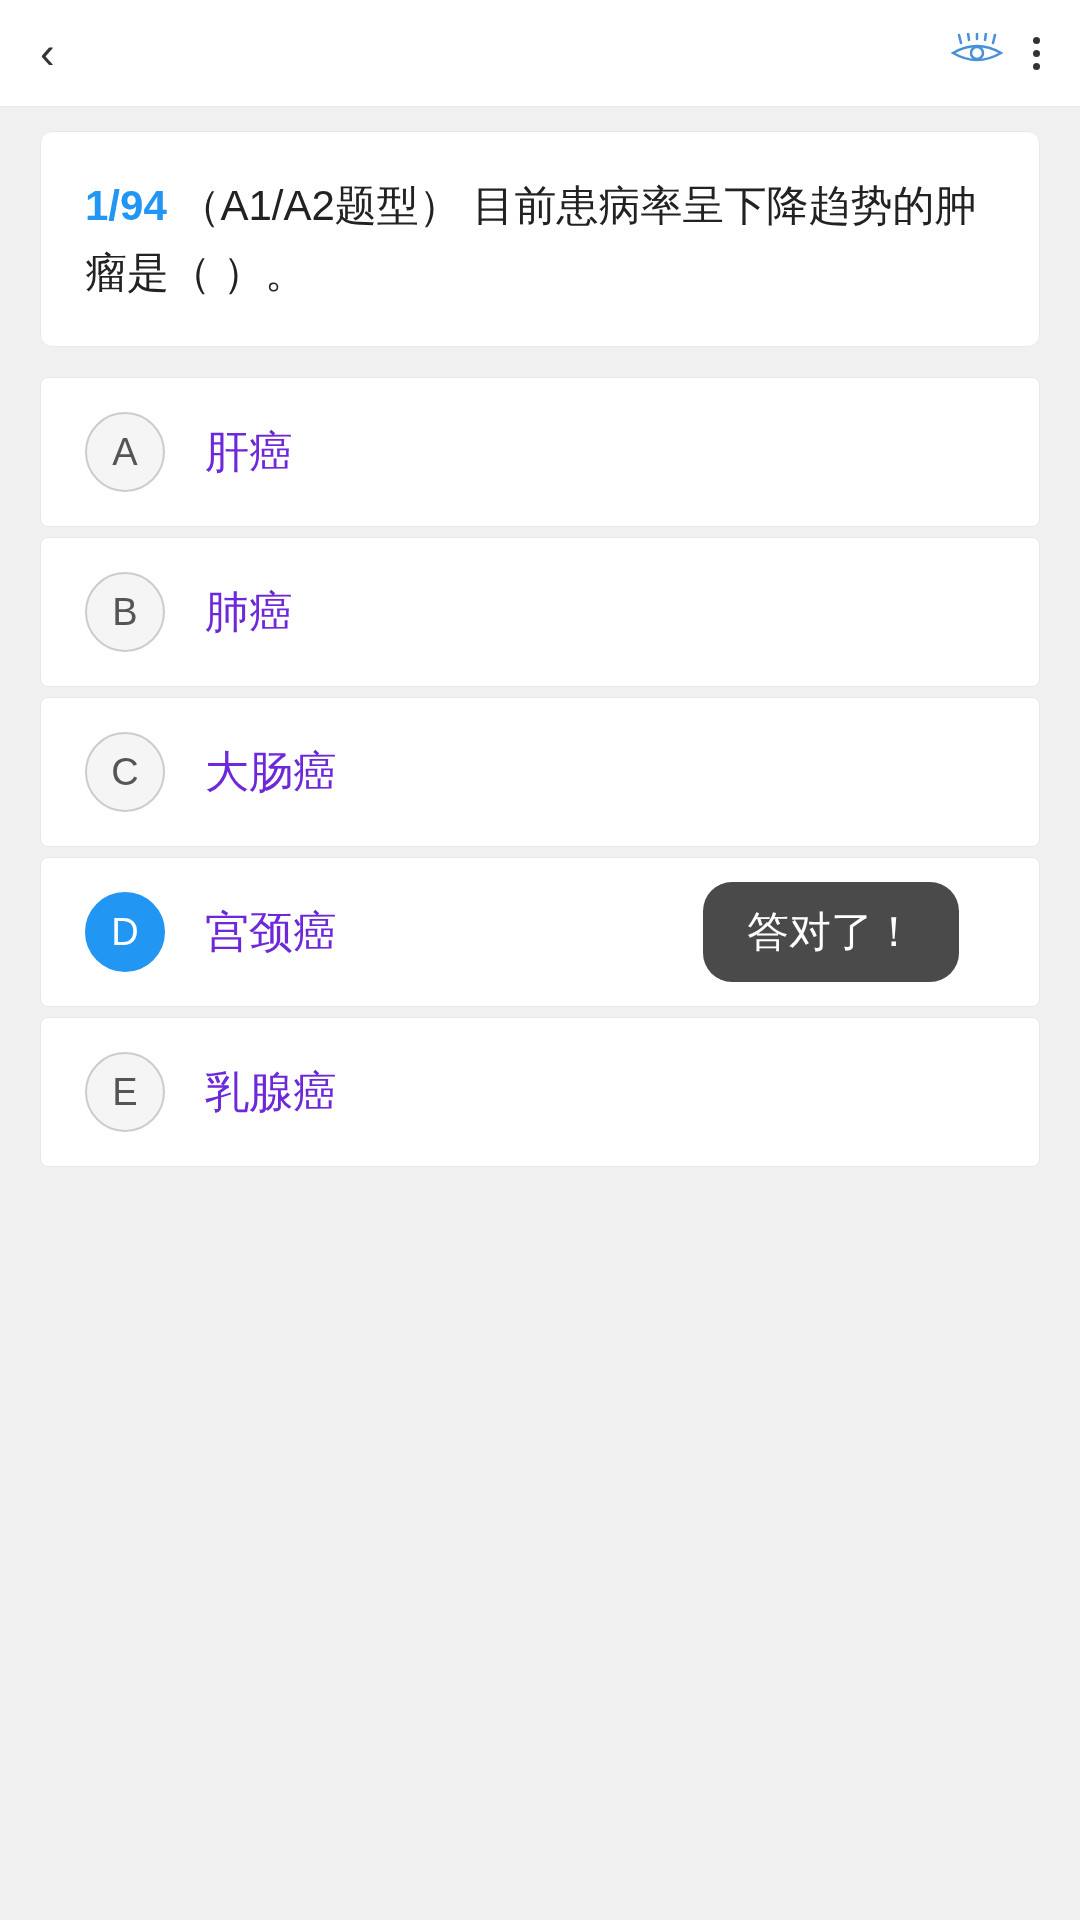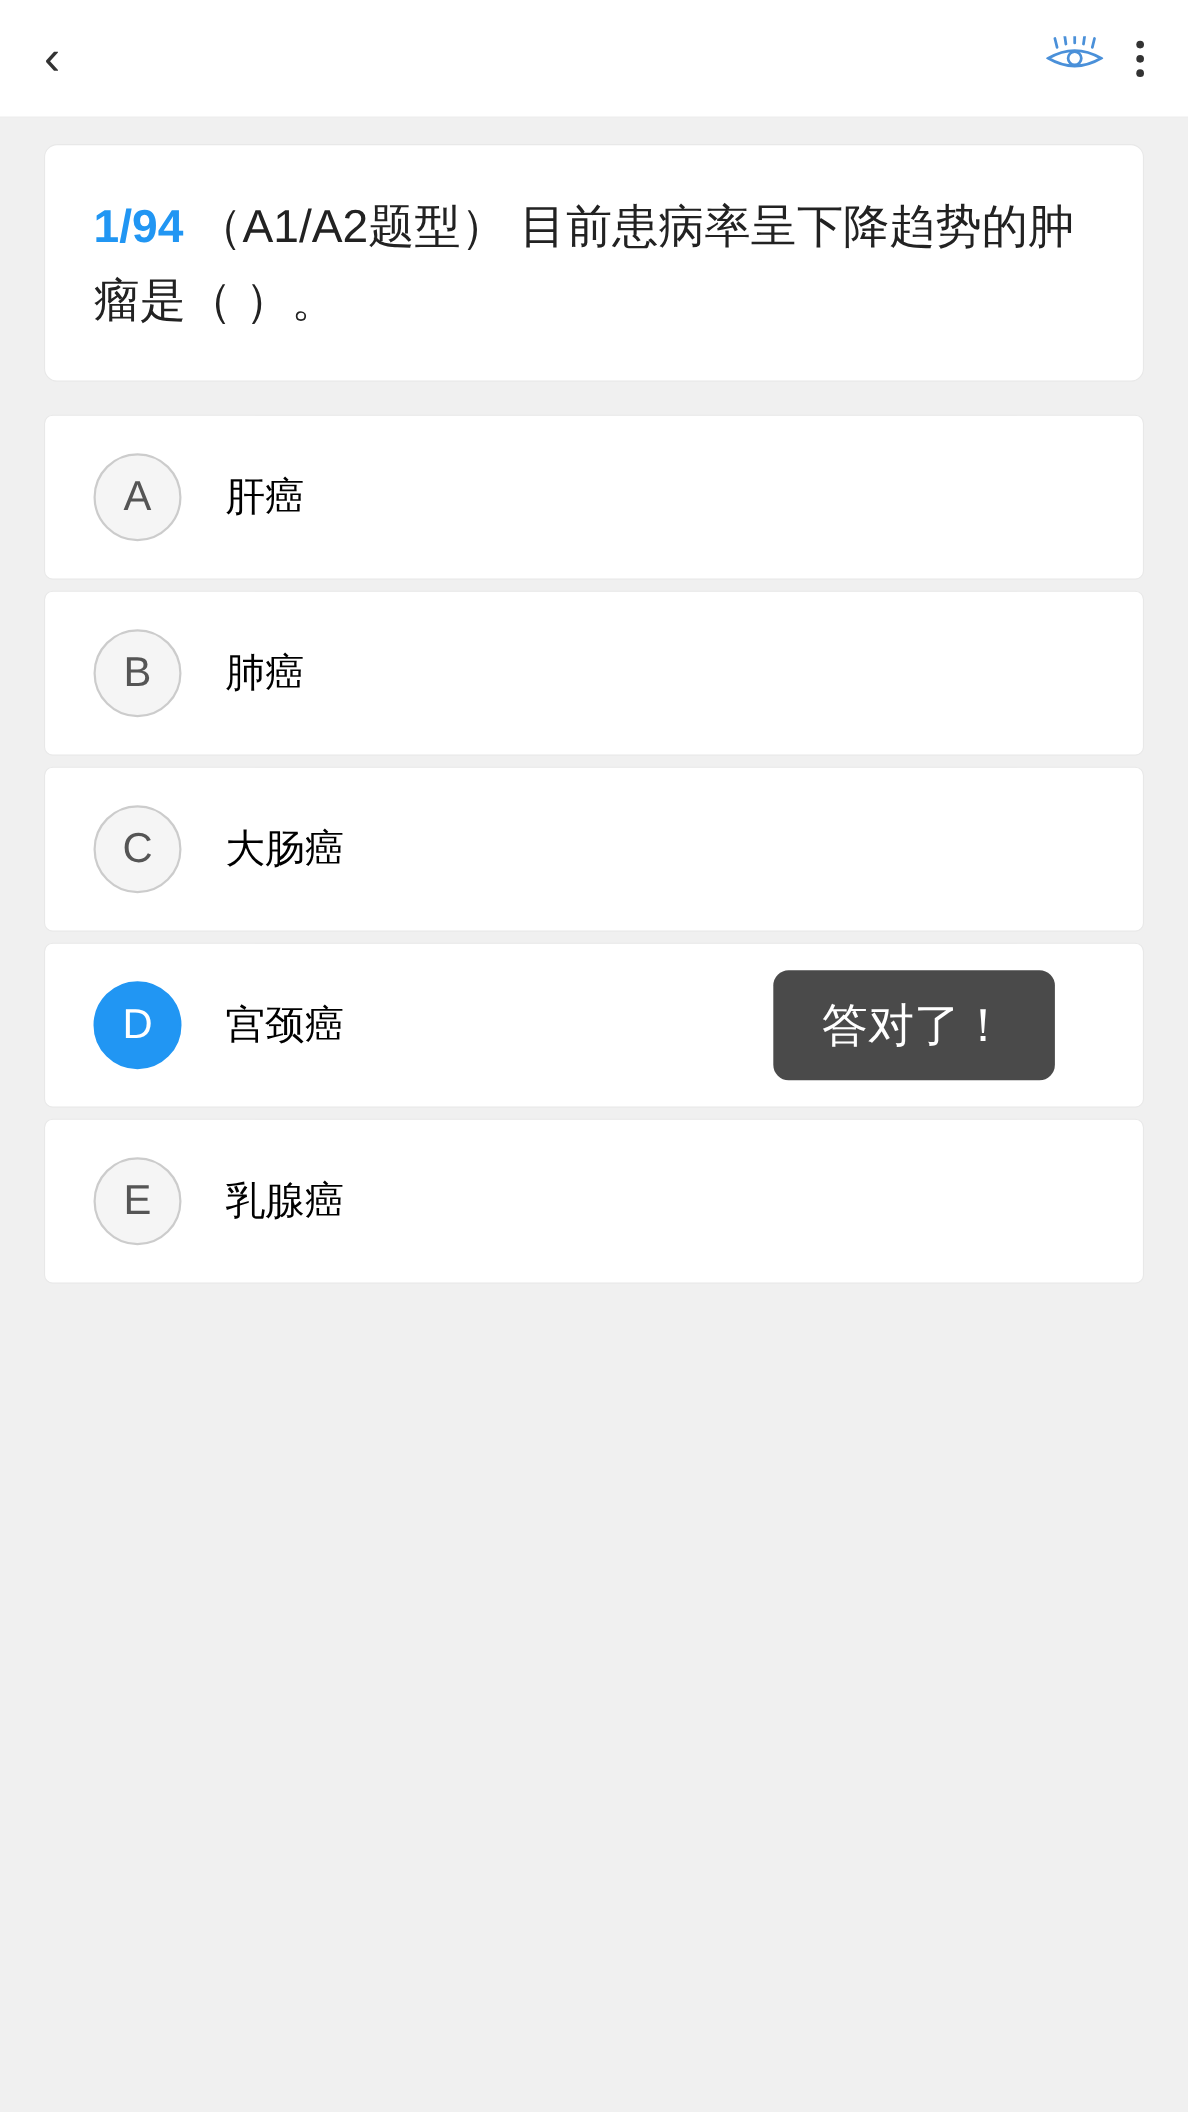--- a/index.html
+++ b/index.html
@@ -130,34 +130,34 @@
       background-color: #f5f5f5;
     }
 
     .option-circle.selected {
       background-color: #2196F3;
       border-color: #2196F3;
       color: #ffffff;
     }
 
     .option-text {
-      font-size: 36px;
-      color: #000000;
+      font-size: 44px;
+      color: #6d28d9;
       text-align: center;
     }
 
     .tooltip {
       position: absolute;
       right: 80px;
       top: 50%;
       transform: translateY(-50%);
       background-color: #4a4a4a;
       color: #ffffff;
       padding: 22px 44px;
-      border-radius: 14px;
+      border-radius: 29px;
       font-size: 42px;
       font-weight: 500;
       white-space: nowrap;
       z-index: 10;
     }
   </style>
 </head>
 <body>
 
 <div class="header">

